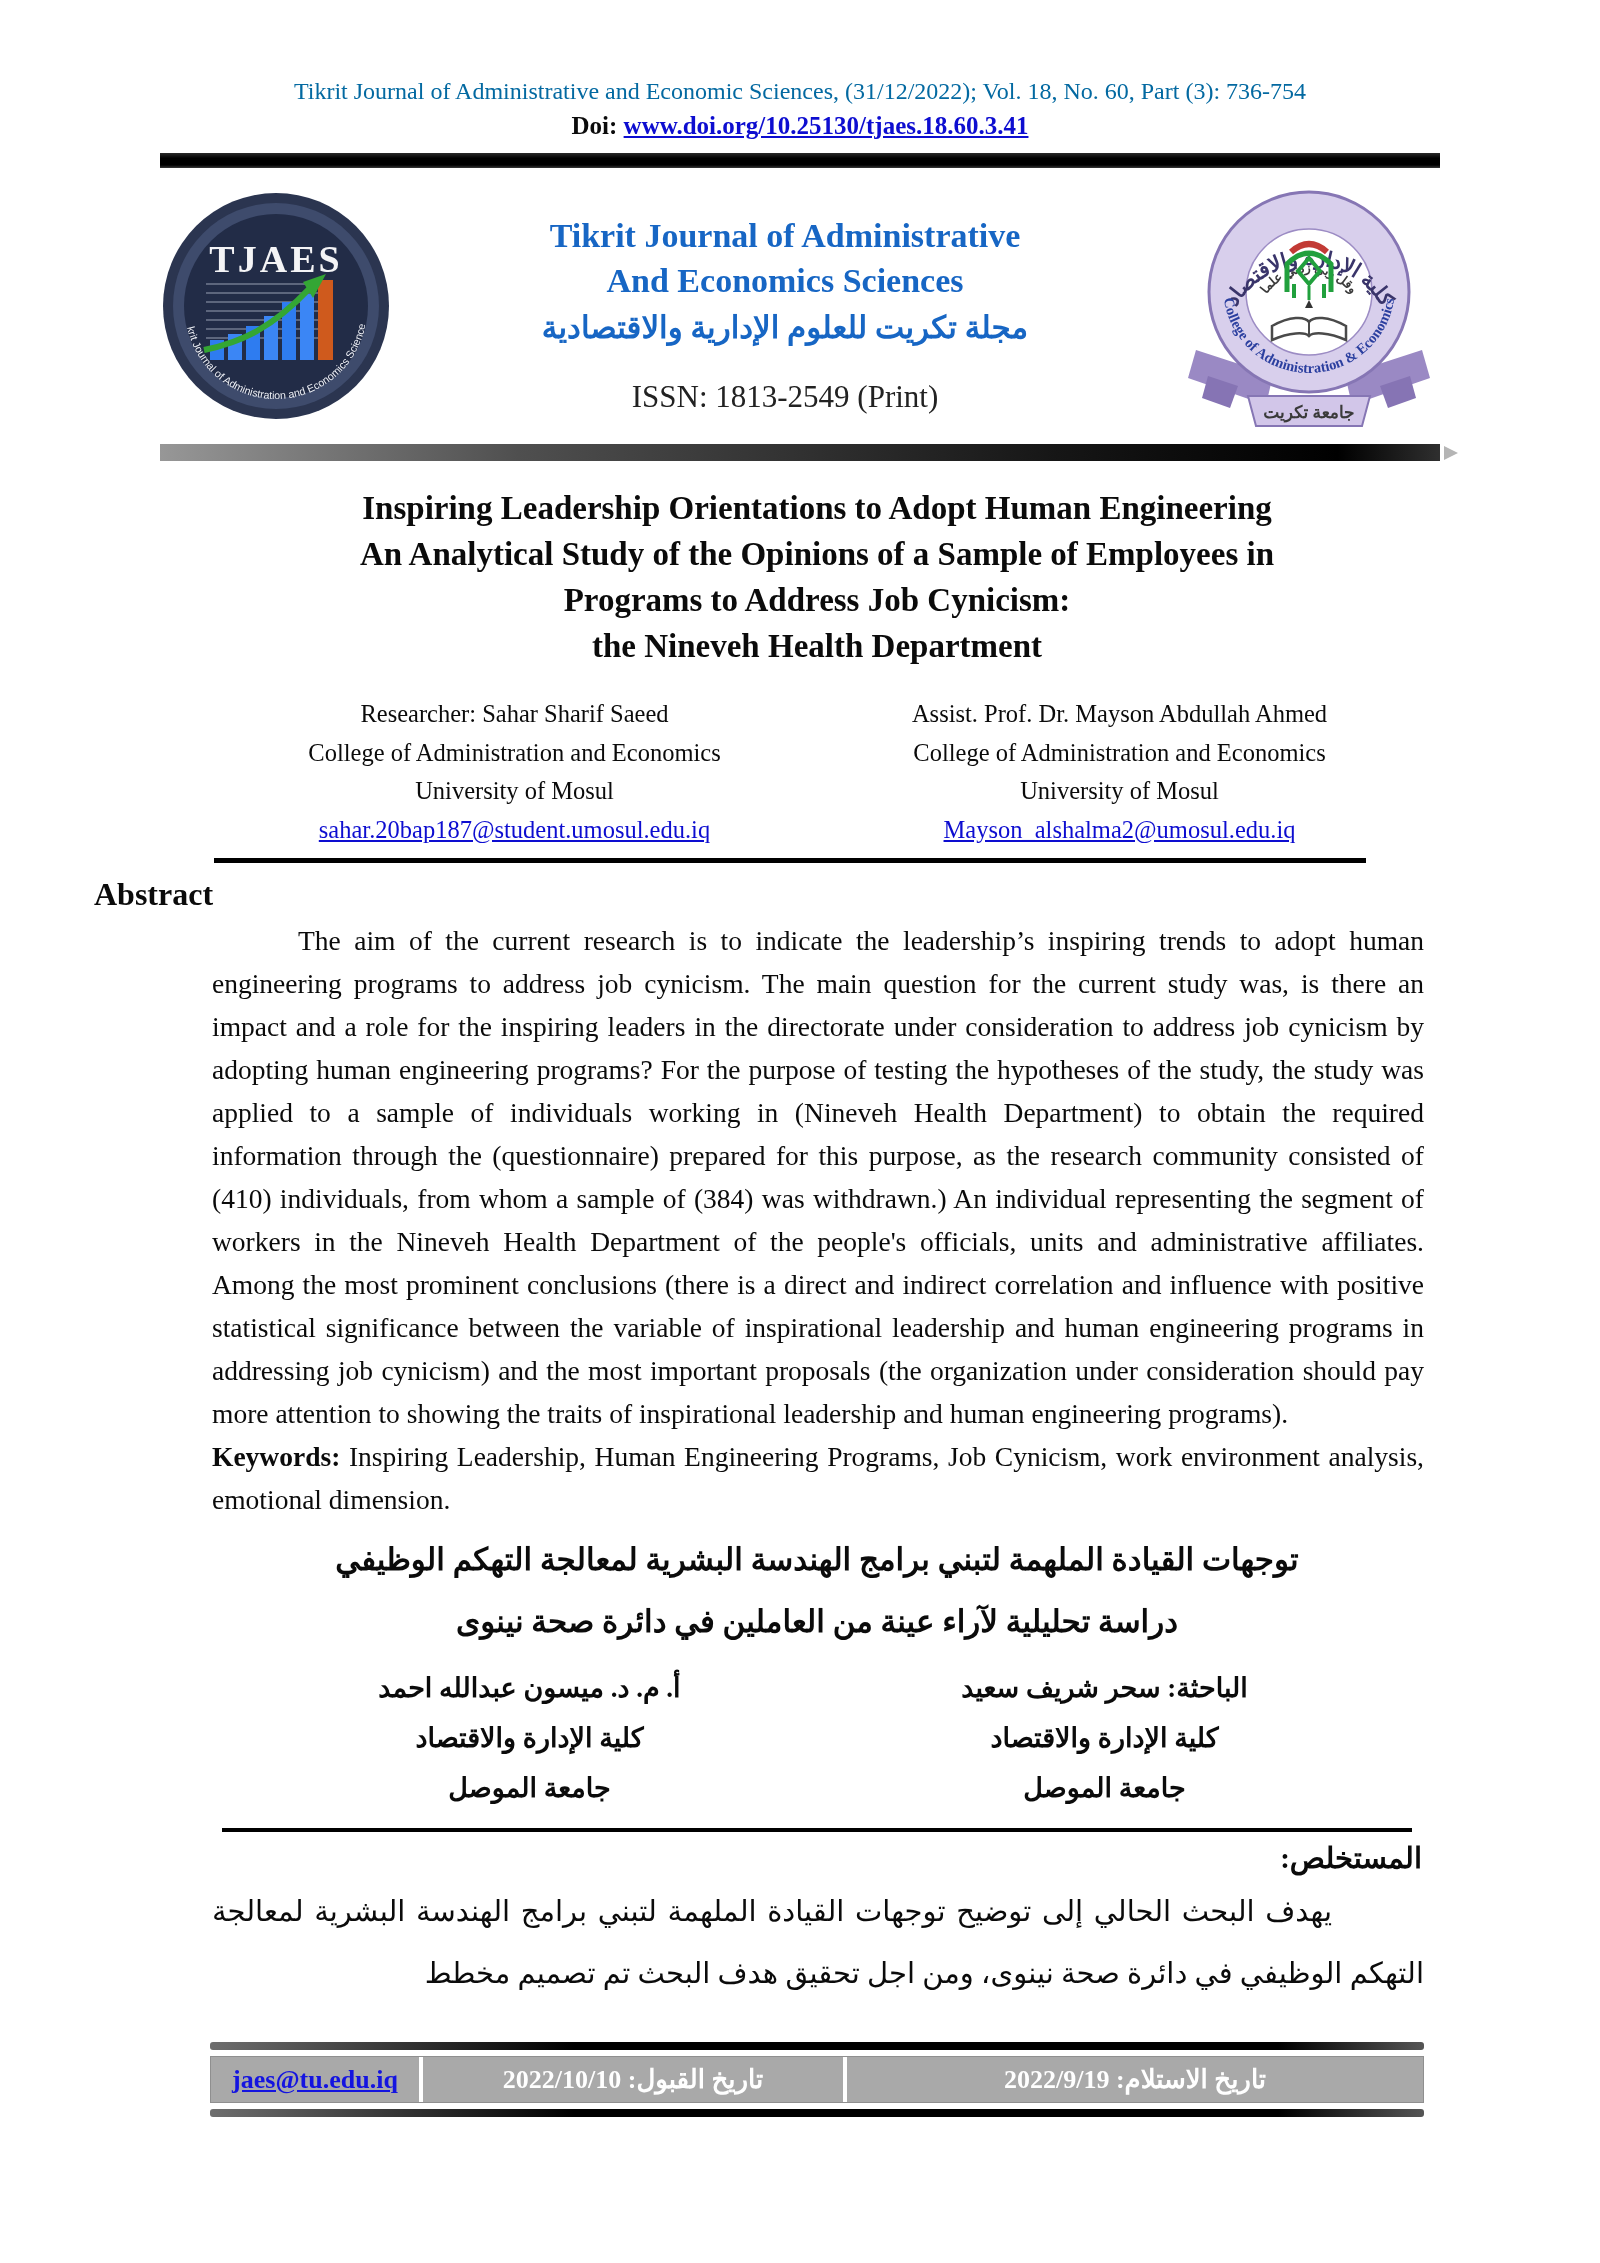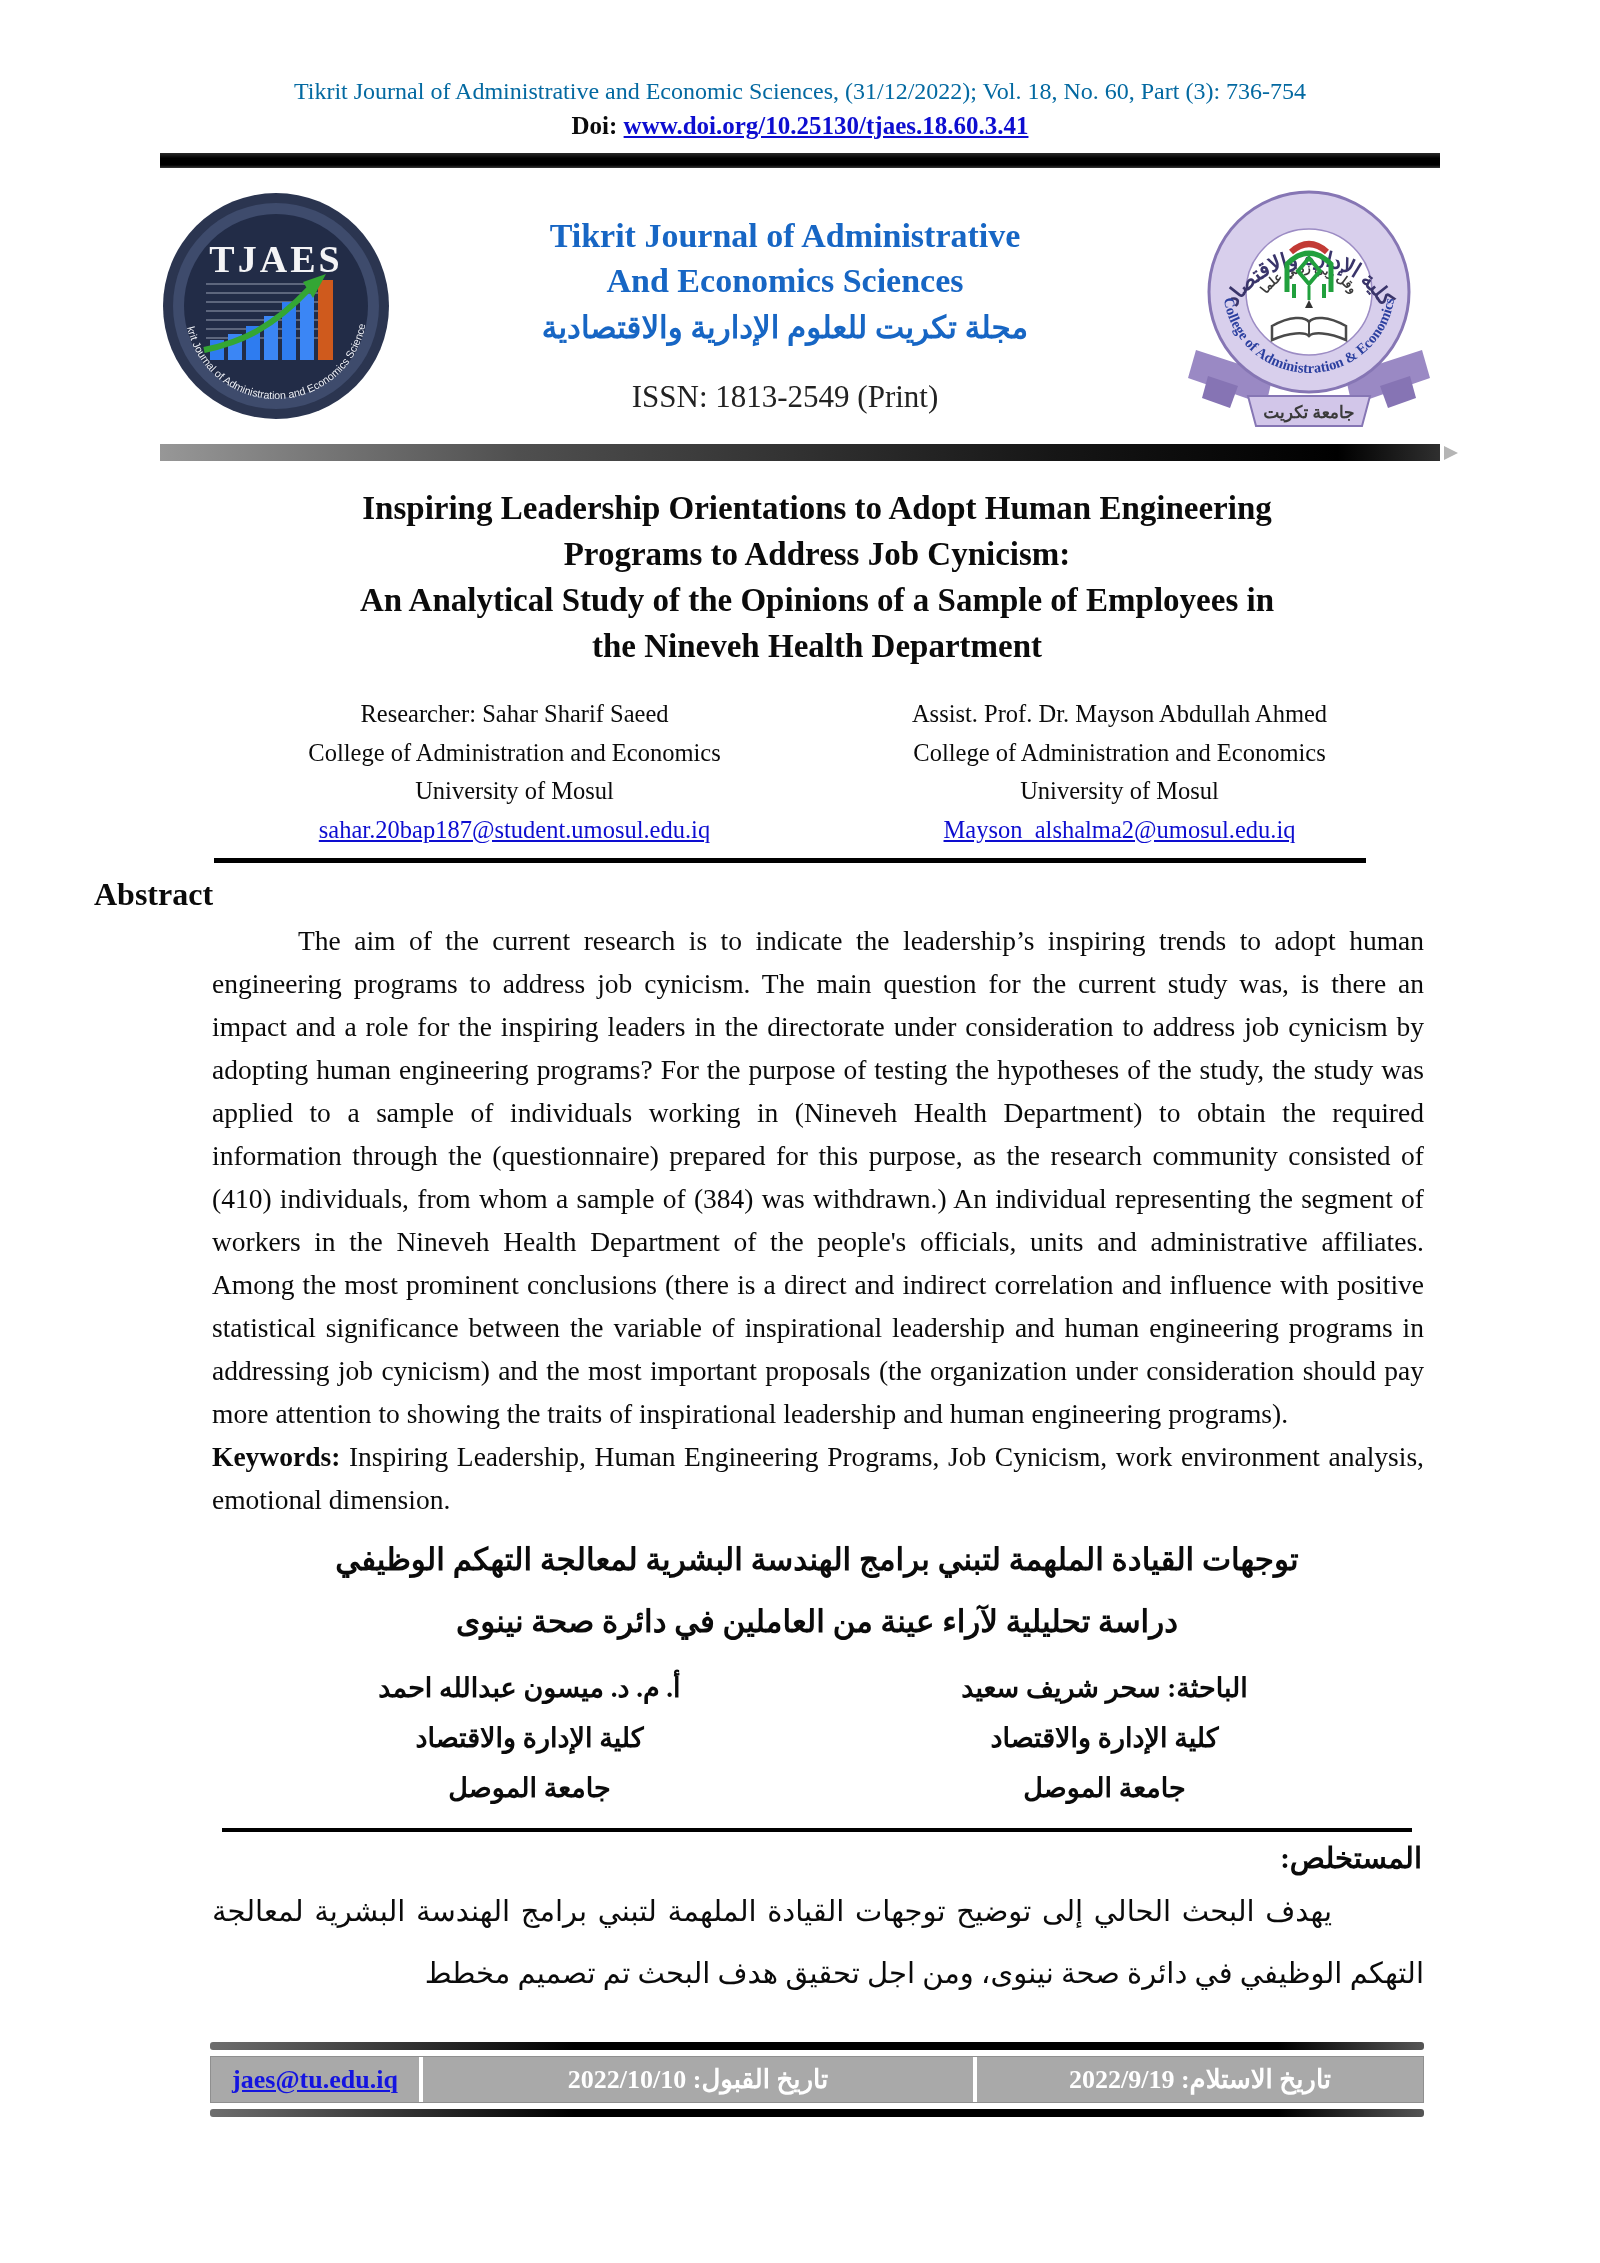--- a/index.html
+++ b/index.html
@@ -60,21 +60,21 @@
 
   
   .footer{width:1214px;margin:38px 0 0 210px;}
   .f-line{height:8px;background:linear-gradient(to right,#6e6e6e,#000 30%,#000 88%,#555);border-radius:3px;position:relative;}
   .f-bar{margin:6px 0;height:47px;background:var(--footer-gray);display:flex;align-items:center;
          border:1px solid #8f8f8f;}
   .f-cell{height:100%;display:flex;align-items:center;justify-content:center;color:#fff;
           font-size:26px;font-weight:bold;}
   .f-cell + .f-cell{border-left:4px solid #fff;}
   .f-email{width:208px;}
-  .f-accept{width:554px;direction:rtl;}
+  .f-accept{width:424px;direction:rtl;}
   .f-receive{flex:1;direction:rtl;}
   .f-email a{color:#1414e0;text-decoration:underline;cursor:pointer;font-weight:bold;}
 </style>
 </head>
 <body>
 
 <div class="page">
 
   <div class="cite-line">Tikrit Journal of Administrative and Economic Sciences, (31/12/2022); Vol. 18, No. 60, Part (3): 736-754</div>
   <div class="doi-line">
@@ -169,22 +169,22 @@
       </svg>
     </div>
   </div>
 
   <div class="rule-grad">
     <span class="page-curl"></span>
   </div>
 
   <div class="art-title">
     <div>Inspiring Leadership Orientations to Adopt Human Engineering</div>
+    <div>An Analytical Study of the Opinions of a Sample of Employees in</div>
     <div>Programs to Address Job Cynicism:</div>
-    <div>An Analytical Study of the Opinions of a Sample of Employees in</div>
     <div>the Nineveh Health Department</div>
   </div>
 
   <div class="authors">
     <div class="author-col">
       <div>Researcher: Sahar Sharif Saeed</div>
       <div>College of Administration and Economics</div>
       <div>University of Mosul</div>
       <div><a>sahar.20bap187@student.umosul.edu.iq</a></div>
     </div>

